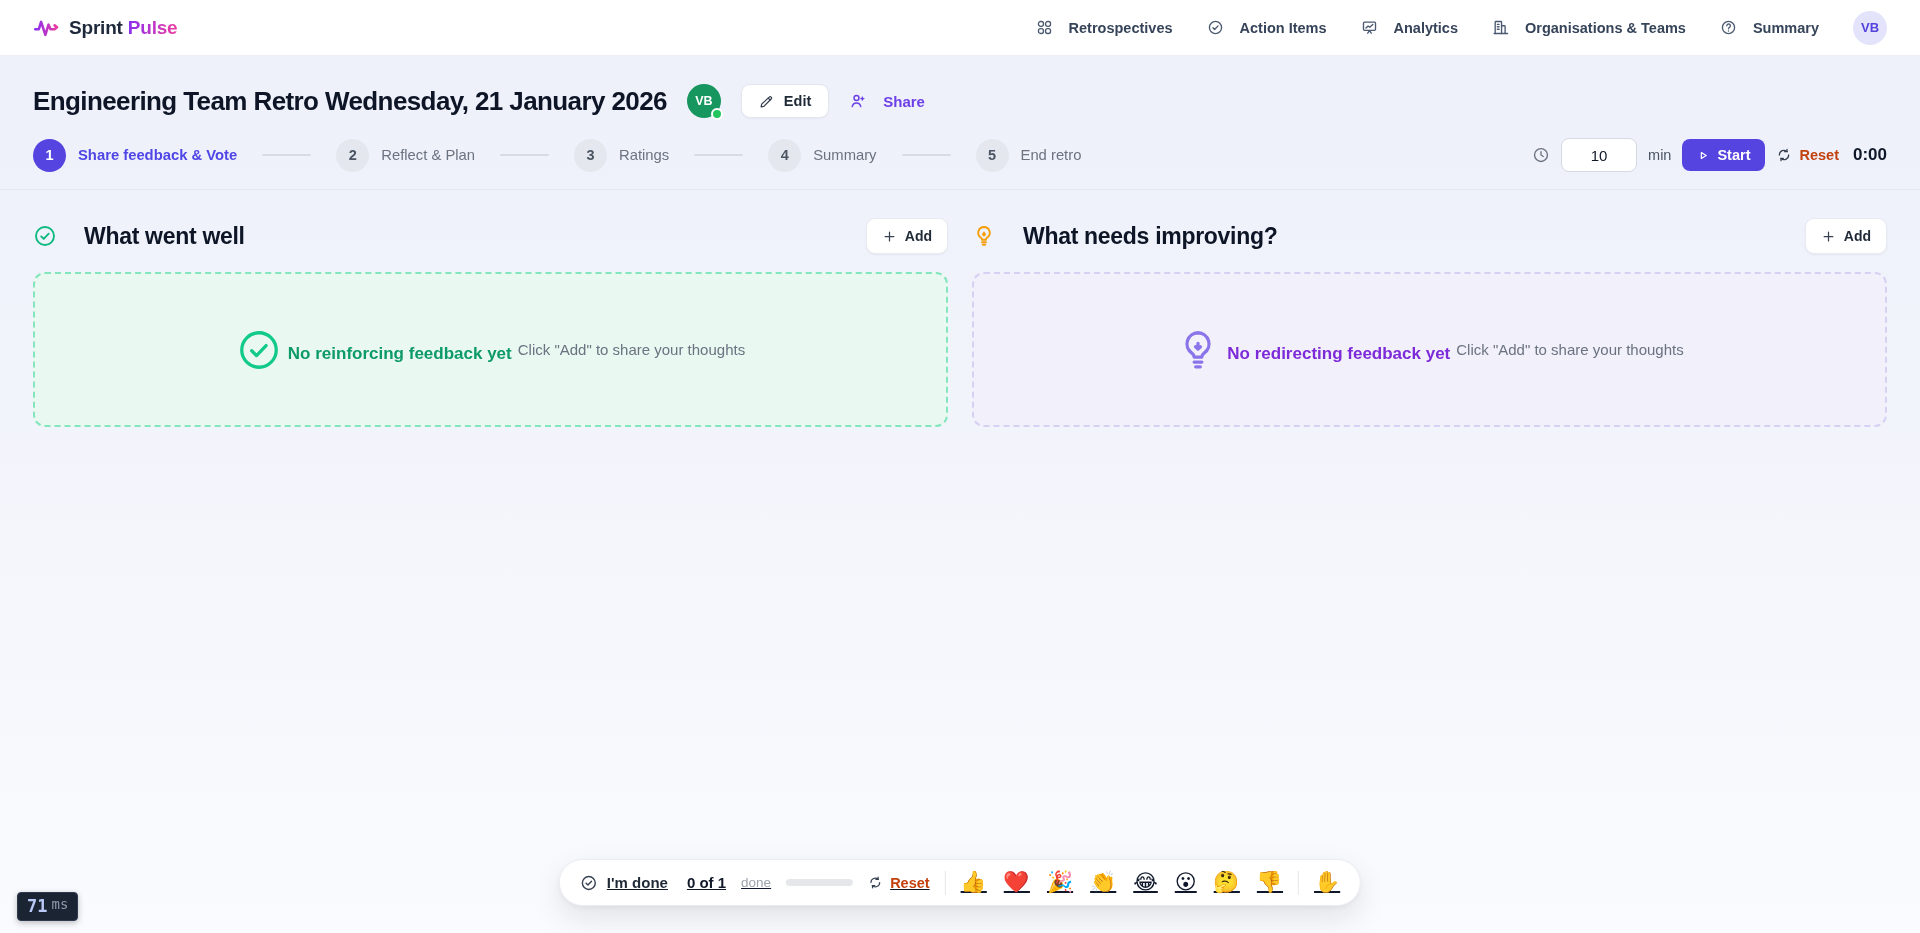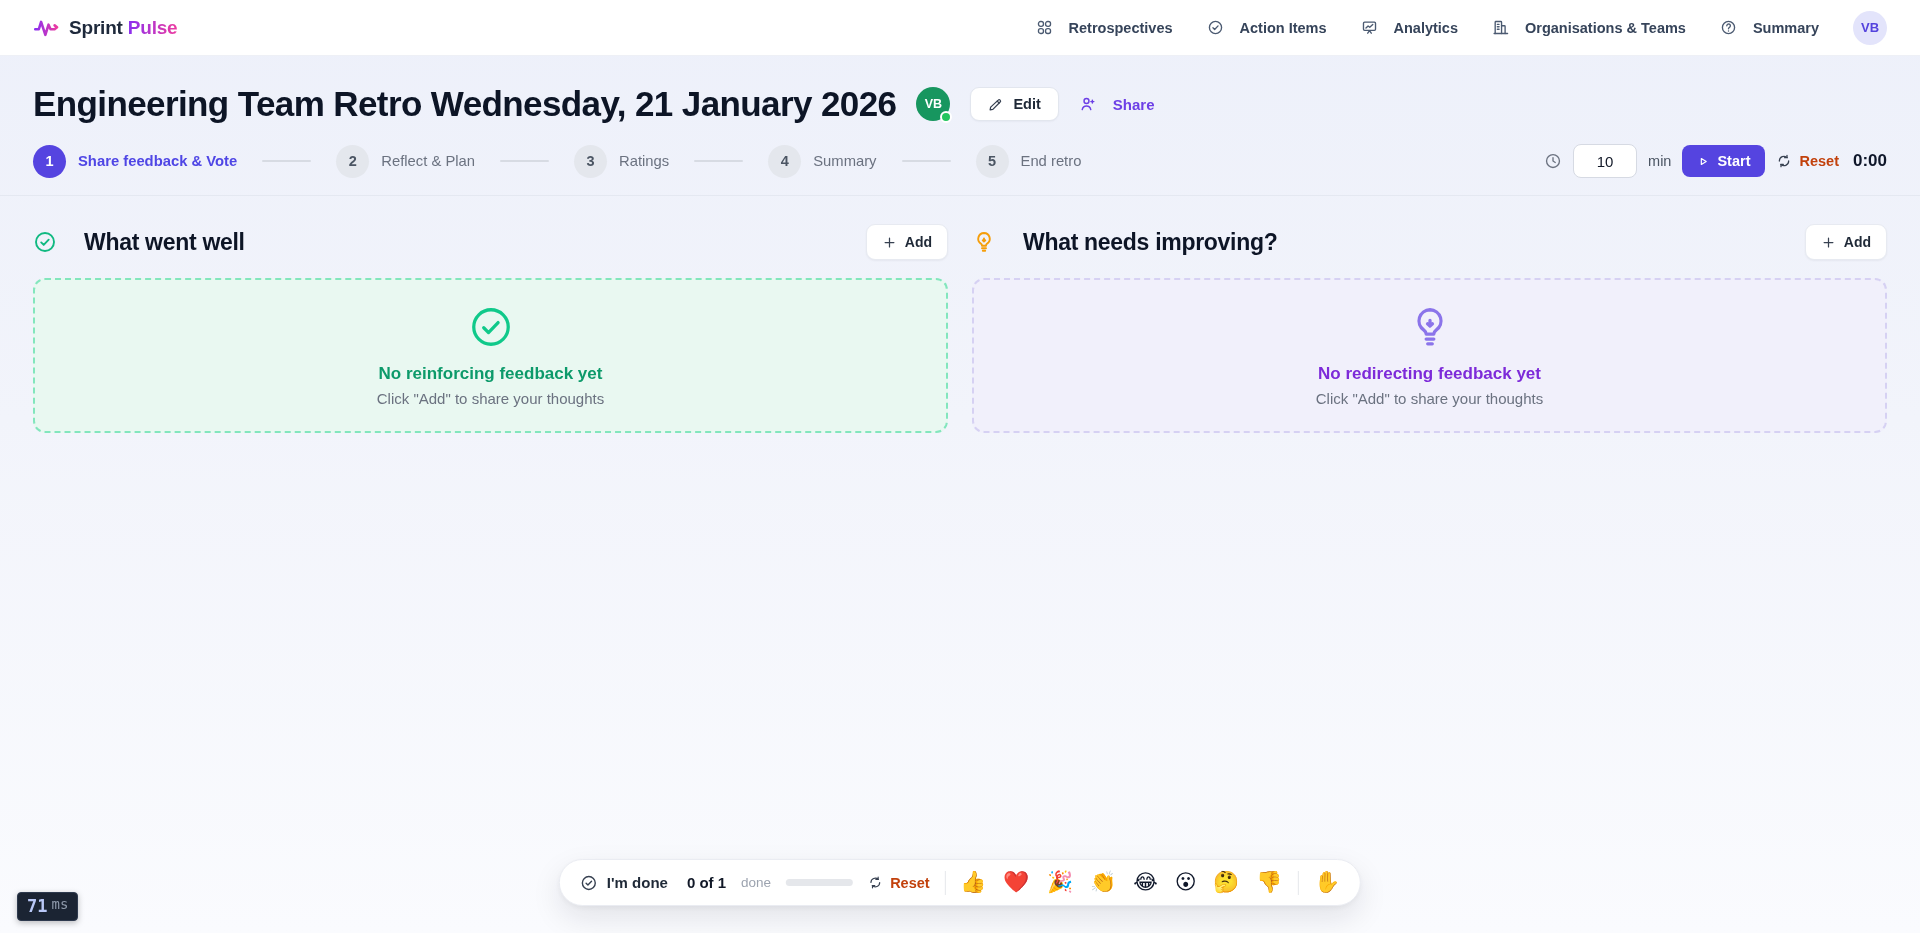--- a/index.html
+++ b/index.html
@@ -27,21 +27,21 @@
   .nav-item { display:flex; align-items:center; gap:16px; font-size:14.5px; font-weight:600; color:#36445a; cursor:pointer; }
   .nav-item .ic { color:#4b5a71; }
   .avatar-sm {
     width:34px; height:34px; border-radius:50%; background:#e3e4fb; color:#5443dd;
     font-size:13px; font-weight:700; display:flex; align-items:center; justify-content:center; cursor:pointer;
   }
 
   
   .main { padding:0 33px; }
   .title-row { margin-top:28px; display:flex; align-items:center; gap:20px; }
-  .page-title { font-size:35px; font-weight:800; letter-spacing:-.6px; color:#0d1526; }
+  .page-title { font-size:26px; font-weight:800; letter-spacing:-.6px; color:#0d1526; }
   .owner-badge { position:relative; width:34px; height:34px; flex:0 0 auto; }
   .owner-badge .circ {
     width:34px; height:34px; border-radius:50%; background:#17965f; color:#fff;
     font-size:12.5px; font-weight:700; display:flex; align-items:center; justify-content:center;
   }
   .owner-badge .dot {
     position:absolute; right:-2px; bottom:-2px; width:12px; height:12px; border-radius:50%;
     background:#22c55e; border:2px solid #ffffff;
   }
   .btn-ghost-white {
@@ -63,21 +63,21 @@
     font-size:14.5px; font-weight:700; display:flex; align-items:center; justify-content:center; cursor:pointer;
   }
   .step-label { font-size:14.8px; font-weight:500; color:#6b7280; }
   .step.active .step-circle { background:#5544e0; color:#fff; }
   .step.active .step-label { color:#4f46e5; font-weight:600; }
   .connector { width:49px; height:2px; background:#d7dbe3; border-radius:2px; margin:0 25px; }
 
   .timer { display:flex; align-items:center; gap:11px; }
   .timer .clock { color:#6b7280; }
   .timer-input {
-    width:64px; height:34px; border:1px solid #d6dae3; border-radius:8px; background:#fff;
+    width:76px; height:34px; border:1px solid #d6dae3; border-radius:8px; background:#fff;
     text-align:center; font-size:15px; color:#111827; font-family:"Liberation Sans",sans-serif; outline:none;
   }
   .timer-unit { font-size:14.5px; color:#4b5563; }
   .btn-start {
     display:flex; align-items:center; gap:7px; background:#5544e0; color:#fff; border:none;
     border-radius:8px; padding:8px 15px; font-size:14.5px; font-weight:600; cursor:pointer;
   }
   .btn-reset { display:flex; align-items:center; gap:7px; background:transparent; border:none; color:#c2410c; font-size:14.5px; font-weight:600; cursor:pointer; }
   .timer-elapsed { font-size:17px; font-weight:700; color:#0f172a; margin-left:3px; }
 
@@ -86,36 +86,36 @@
   
   .columns { margin-top:24px; display:grid; grid-template-columns:1fr 1fr; gap:24px; }
   .col-header { display:flex; align-items:center; gap:27px; margin-bottom:14px; height:44px; }
   .col-title { font-size:23px; font-weight:800; letter-spacing:-.3px; color:#0d1526; }
   .btn-add {
     margin-left:auto; display:flex; align-items:center; gap:8px; background:#fff; border:1px solid #e7eaf1;
     border-radius:9px; padding:9px 15px; font-size:14px; font-weight:600; color:#1f2937; cursor:pointer;
     box-shadow:0 1px 2px rgba(15,23,42,.05);
   }
   .empty-card {
-    height:155px; border-radius:12px; display:flex; flex-direction:column; align-items:center; justify-content:center; gap:6px;
+    height:155px; border-radius:12px; display:flex; flex-direction:row; align-items:center; justify-content:center; gap:6px;
     cursor:pointer;
   }
   .empty-card.good { background:#e9f8f1; border:2px dashed #83e6bd; }
   .empty-card.improve { background:#f1f0fb; border:2px dashed #d6d1f3; }
   .empty-title { font-size:17px; font-weight:700; margin-top:8px; }
   .empty-card.good .empty-title { color:#0c9a6a; }
   .empty-card.improve .empty-title { color:#7d2ad9; }
   .empty-sub { font-size:15px; color:#6b7280; }
 
   
   .done-bar {
     position:fixed; left:50%; transform:translateX(-50%); bottom:27px; height:47px;
     background:#fff; border:1px solid #eaecf2; border-radius:24px;
     box-shadow:0 12px 30px rgba(15,23,42,.10), 0 2px 6px rgba(15,23,42,.05);
-    display:flex; align-items:center; padding:0 20px; gap:15px;
+    display:flex; align-items:center; padding:0 20px; gap:15px;text-decoration:underline;
   }
   .imdone { display:flex; align-items:center; gap:9px; cursor:pointer; }
   .imdone-label { font-size:15px; font-weight:700; color:#1f2937; }
   .prog-count { font-size:15px; font-weight:700; color:#111827; margin-left:4px; }
   .prog-unit { font-size:13.5px; color:#9ca3af; }
   .prog-track { width:67px; height:7px; border-radius:4px; background:#e5e7eb; overflow:hidden; }
   .prog-fill { height:100%; width:0%; background:#5544e0; border-radius:4px; }
   .vdiv { width:1px; height:24px; background:#e5e7eb; }
   .reactions { display:flex; align-items:center; gap:17px; }
   .emoji { font-size:21px; line-height:1; cursor:pointer; font-family:"DejaVu Sans",sans-serif; }

